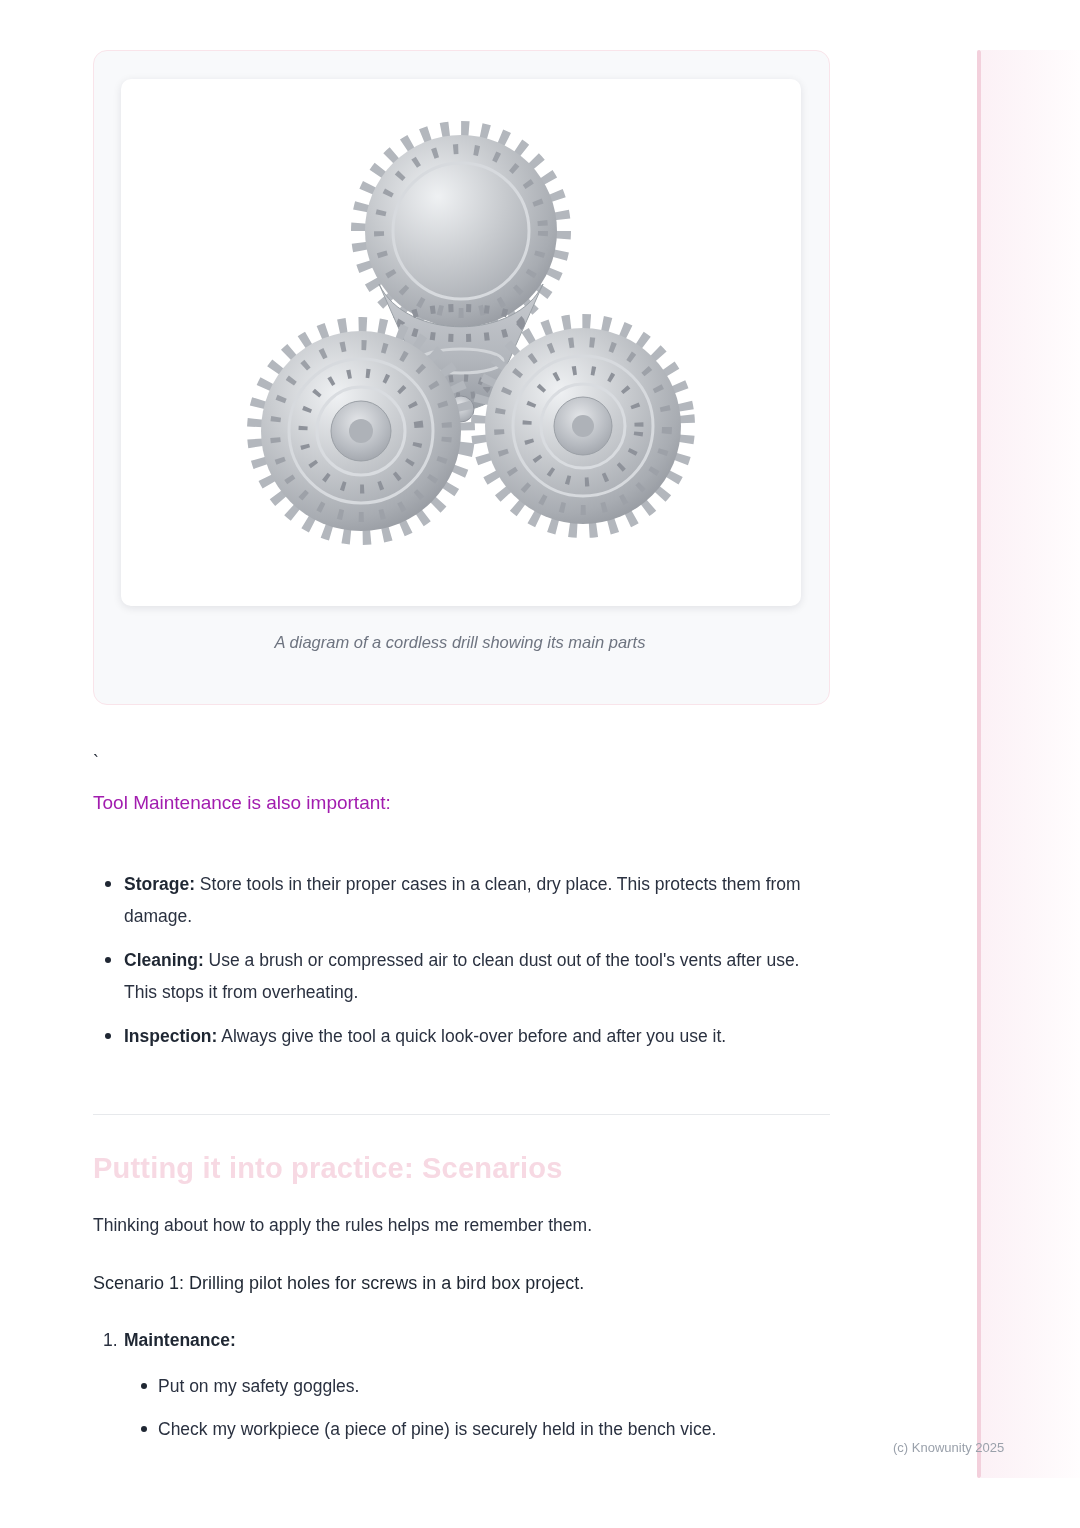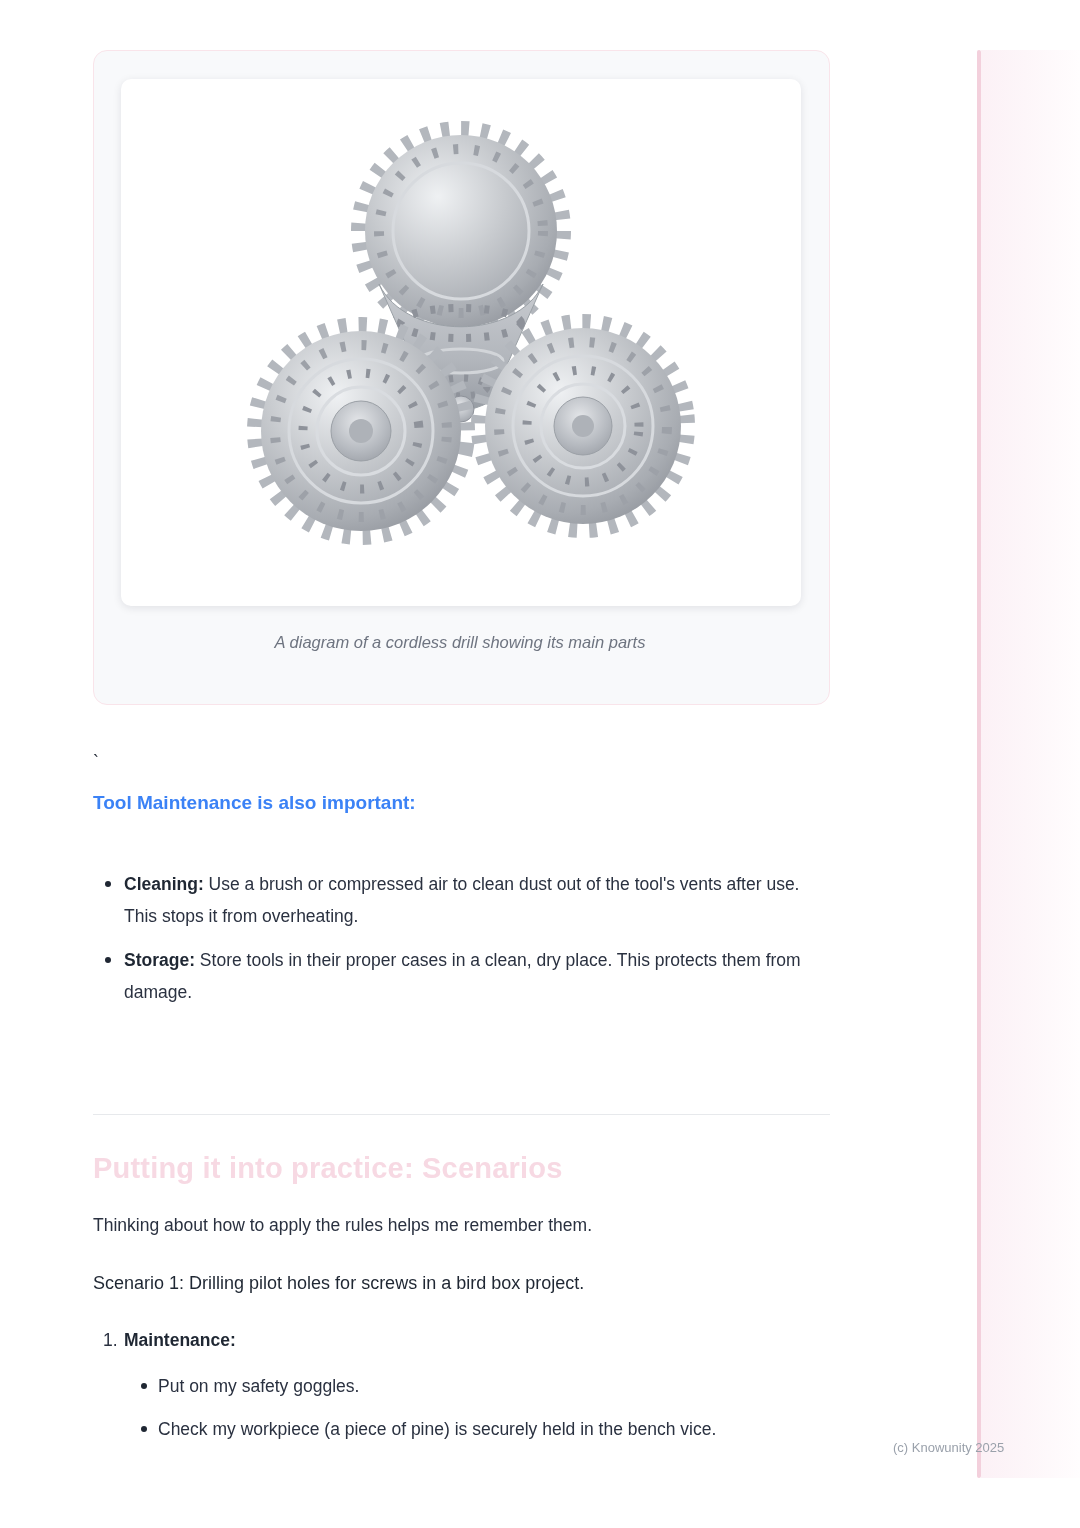--- a/index.html
+++ b/index.html
@@ -48,21 +48,21 @@
     font-style:italic;
     font-size:16.5px;
     line-height:24px;
     color:#6e7480;
   }
 
   .stray { position:absolute; left:0; top:746px; font-size:17.5px; line-height:32px; }
 
   .sec-heading {
     position:absolute; left:0; top:788px;
-    font-size:19px; line-height:30px; font-weight:700; color:#3b82f6;
+    font-size:19px; line-height:30px; font-weight:400; color:#a21caf;
   }
 
   ul.maint { position:absolute; left:0; top:868px; width:737px; list-style:none; }
   ul.maint li {
     position:relative; padding-left:31px; margin-bottom:12px;
     font-size:17.5px; line-height:32px; color:#2a3140;
   }
   ul.maint li::before {
     content:""; position:absolute; left:12px; top:13px;
     width:6px; height:6px; border-radius:50%; background:#1f2733;
@@ -173,26 +173,30 @@
     </div>
     <figcaption class="caption">A diagram of a cordless drill showing its main parts</figcaption>
   </figure>
 
   <p class="stray">`</p>
 
   <h3 class="sec-heading">Tool Maintenance is also important:</h3>
 
   <ul class="maint">
     <li>
+      <strong>Storage:</strong>
+      <span>Store tools in their proper cases in a clean, dry place. This protects them from damage.</span>
+    </li>
+    <li>
       <strong>Cleaning:</strong>
       <span>Use a brush or compressed air to clean dust out of the tool's vents after use. This stops it from overheating.</span>
     </li>
     <li>
-      <strong>Storage:</strong>
-      <span>Store tools in their proper cases in a clean, dry place. This protects them from damage.</span>
+      <strong>Inspection:</strong>
+      <span>Always give the tool a quick look-over before and after you use it.</span>
     </li>
   </ul>
 
   <hr class="divider">
 
   <h2 class="pink-heading">Putting it into practice: Scenarios</h2>
 
   <p class="intro">Thinking about how to apply the rules helps me remember them.</p>
 
   <p class="scenario">Scenario 1: Drilling pilot holes for screws in a bird box project.</p>

